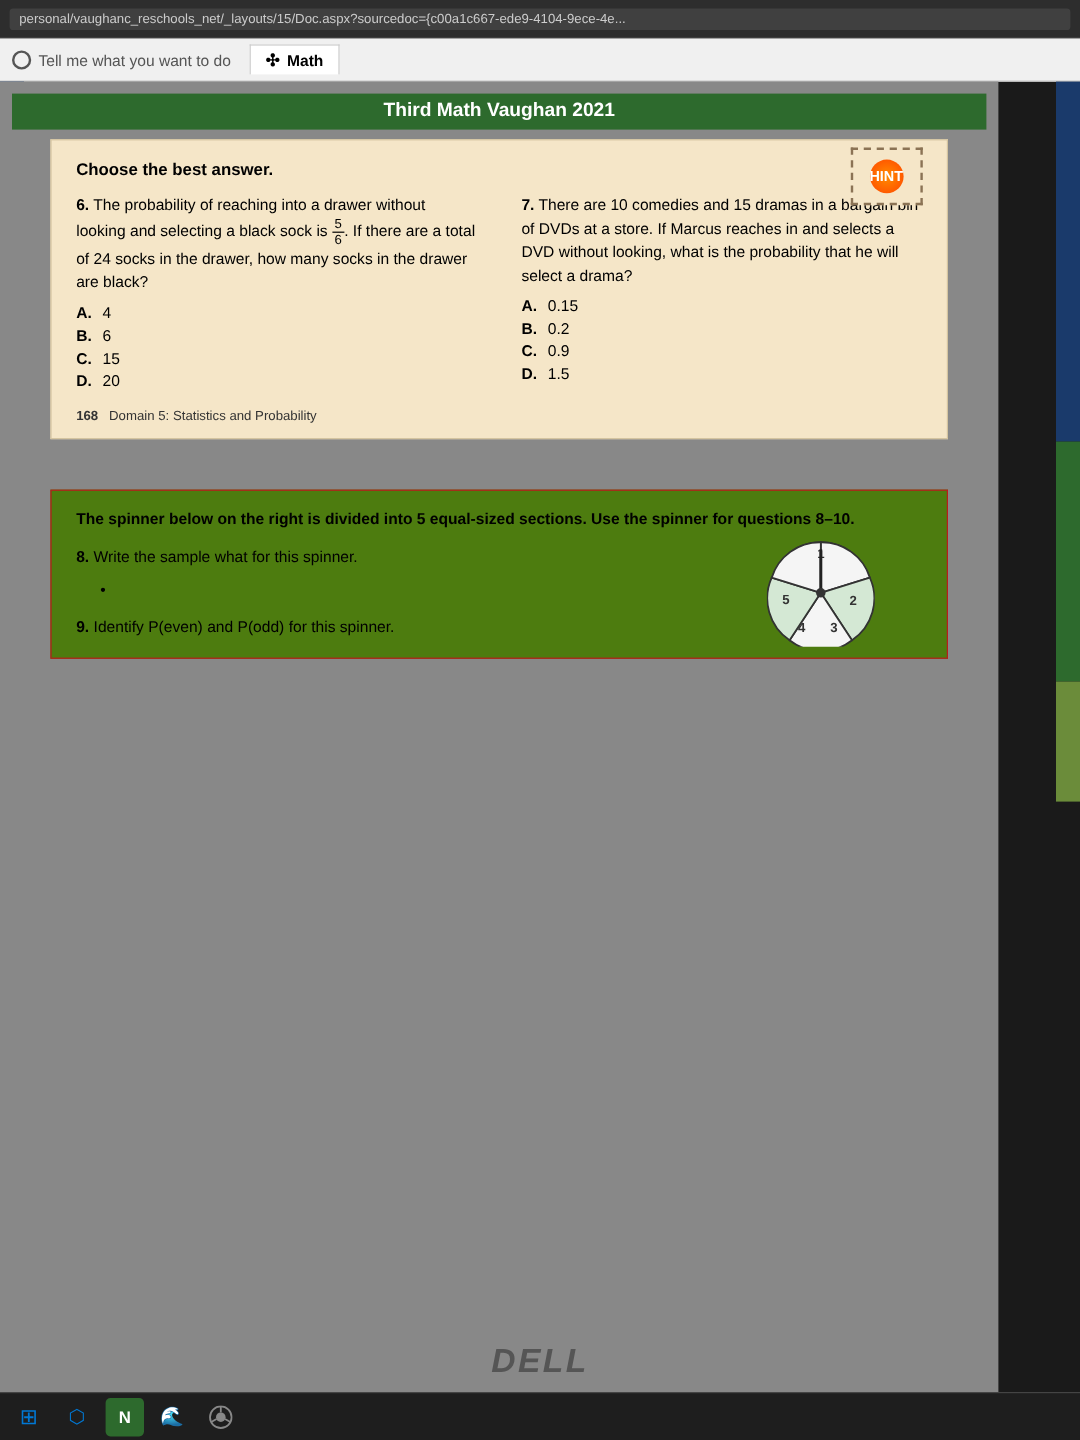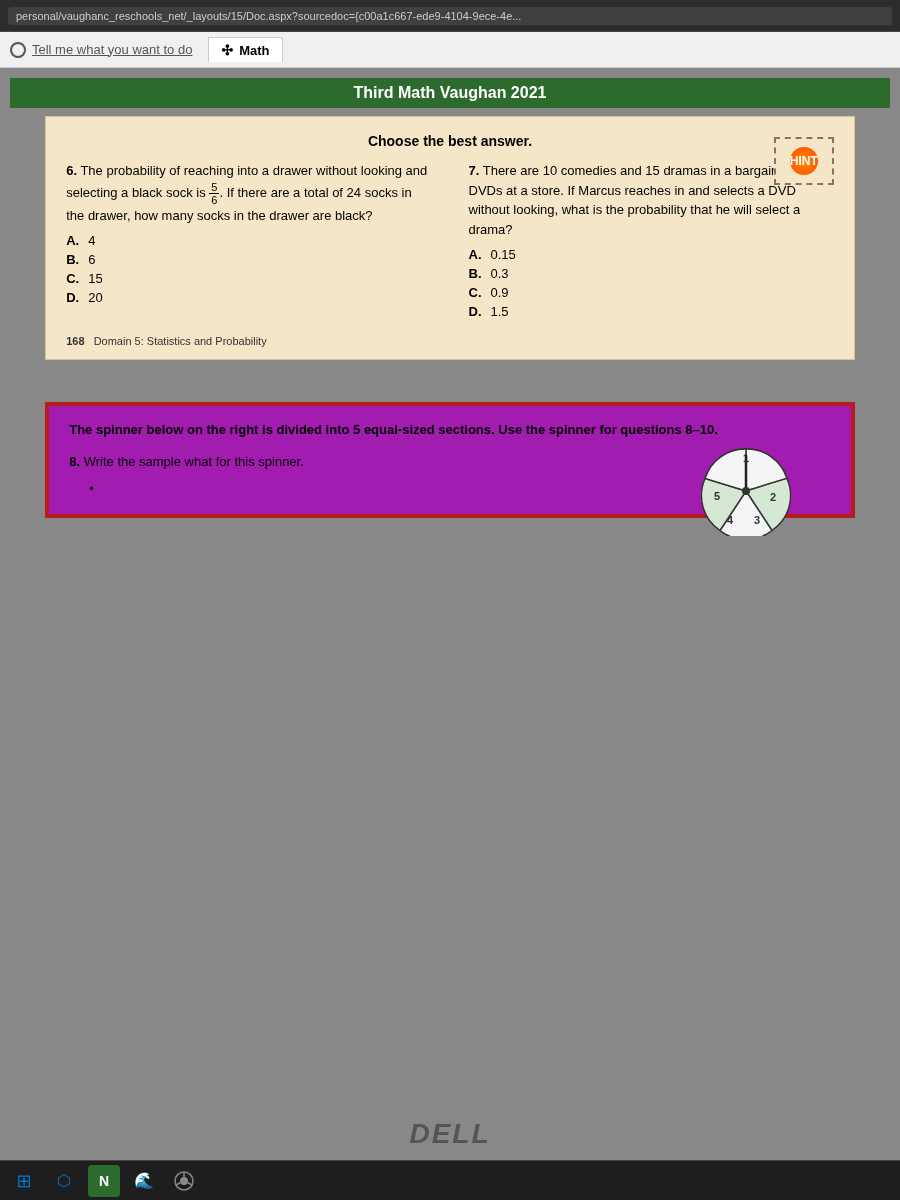--- a/index.html
+++ b/index.html
@@ -38,25 +38,24 @@
       background: #f0f0f0;
       height: 36px;
       display: flex;
       align-items: center;
       padding: 0 10px;
       border-bottom: 1px solid #ccc;
       gap: 16px;
     }
     .toolbar-search {
       display: flex;
-      align-items: flex-start;
+      align-items: flex-end;
       gap: 6px;
       color: #555;
       font-size: 13px;
-      text-decoration: underline;
     }
     .search-icon-circle {
       width: 16px;
       height: 16px;
       border: 2px solid #555;
       border-radius: 50%;
       display: inline-block;
     }
 
     
@@ -71,21 +70,21 @@
       align-items: center;
       gap: 6px;
     }
     .math-icon {
       font-size: 14px;
     }
 
     
     .main-content {
       background: #888;
-      width: 900px;
+      width: 832px;
       height: calc(1200px - 32px - 36px - 40px);
       position: relative;
       display: flex;
       flex-direction: column;
       align-items: center;
       padding: 10px;
     }
 
     
     .page-title-bar {
@@ -105,21 +104,21 @@
       width: 92%;
       padding: 16px 20px 12px 20px;
       border: 1px solid #d4c4a0;
       margin-bottom: 12px;
       position: relative;
     }
 
     
     .hint-box {
       position: absolute;
-      top: 20px;
+      top: 6px;
       right: 20px;
       background: #f5e6c8;
       border: 2px dashed #8B7355;
       padding: 8px 14px;
       font-size: 12px;
       font-weight: bold;
       text-align: center;
       max-width: 240px;
       display: flex;
       align-items: flex-end;
@@ -136,21 +135,20 @@
       color: white;
       font-weight: bold;
       font-size: 12px;
       flex-shrink: 0;
     }
 
     .choose-best {
       font-size: 14px;
       font-weight: bold;
       margin-bottom: 12px;
-      text-align: center;
     }
 
     .questions-row {
       display: flex;
       gap: 37px;
     }
 
     .question-col {
       flex: 1;
     }
@@ -180,24 +178,24 @@
       margin-top: 12px;
       color: #333;
     }
     .domain-num {
       font-weight: bold;
       margin-right: 6px;
     }
 
     
     .second-section {
-      background: #a21caf;
+      background: #4d7c0f;
       width: 92%;
       padding: 14px 20px;
-      border: 4px solid #b91c1c;
+      border: 1px solid #b91c1c;
       position: relative;
     }
     .spinner-intro {
       font-size: 13px;
       font-weight: bold;
       margin-bottom: 10px;
       line-height: 1.5;
     }
     .spinner-questions {
       font-size: 13px;
@@ -361,21 +359,21 @@
         <div class="question-text">
           <span class="question-num">7.</span>
           There are 10 comedies and 15 dramas in a bargain bin of DVDs at a store. If Marcus reaches in and selects a DVD without looking, what is the probability that he will select a drama?
         </div>
         <div class="answer-option">
           <span class="answer-letter">A.</span>
           <span>0.15</span>
         </div>
         <div class="answer-option">
           <span class="answer-letter">B.</span>
-          <span>0.3</span>
+          <span>0.2</span>
         </div>
         <div class="answer-option">
           <span class="answer-letter">C.</span>
           <span>0.9</span>
         </div>
         <div class="answer-option">
           <span class="answer-letter">D.</span>
           <span>1.5</span>
         </div>
       </div>
@@ -420,20 +418,24 @@
         <circle cx="45" cy="45" r="4" fill="#333"></circle>
       </svg>
     </div>
 
     <div class="spinner-questions">
       <div>
         <span style="font-weight:bold;">8.</span>
         <span> Write the sample what for this spinner.</span>
       </div>
       <div style="margin-left:20px; margin-top:4px;">•</div>
+      <div style="margin-top:8px;">
+        <span style="font-weight:bold;">9.</span>
+        <span> Identify P(even) and P(odd) for this spinner.</span>
+      </div>
     </div>
 
   </div>
 
 </div>
 
 <div class="taskbar">
   <div class="taskbar-btn" style="color: #0078d4; font-size:18px;">⊞</div>
   <div class="taskbar-btn" style="color:#0078d4; font-size:16px;">⬡</div>
   <div class="taskbar-btn" style="background:#2d6a2d; color:white; font-size:14px; font-weight:bold;">N</div>

